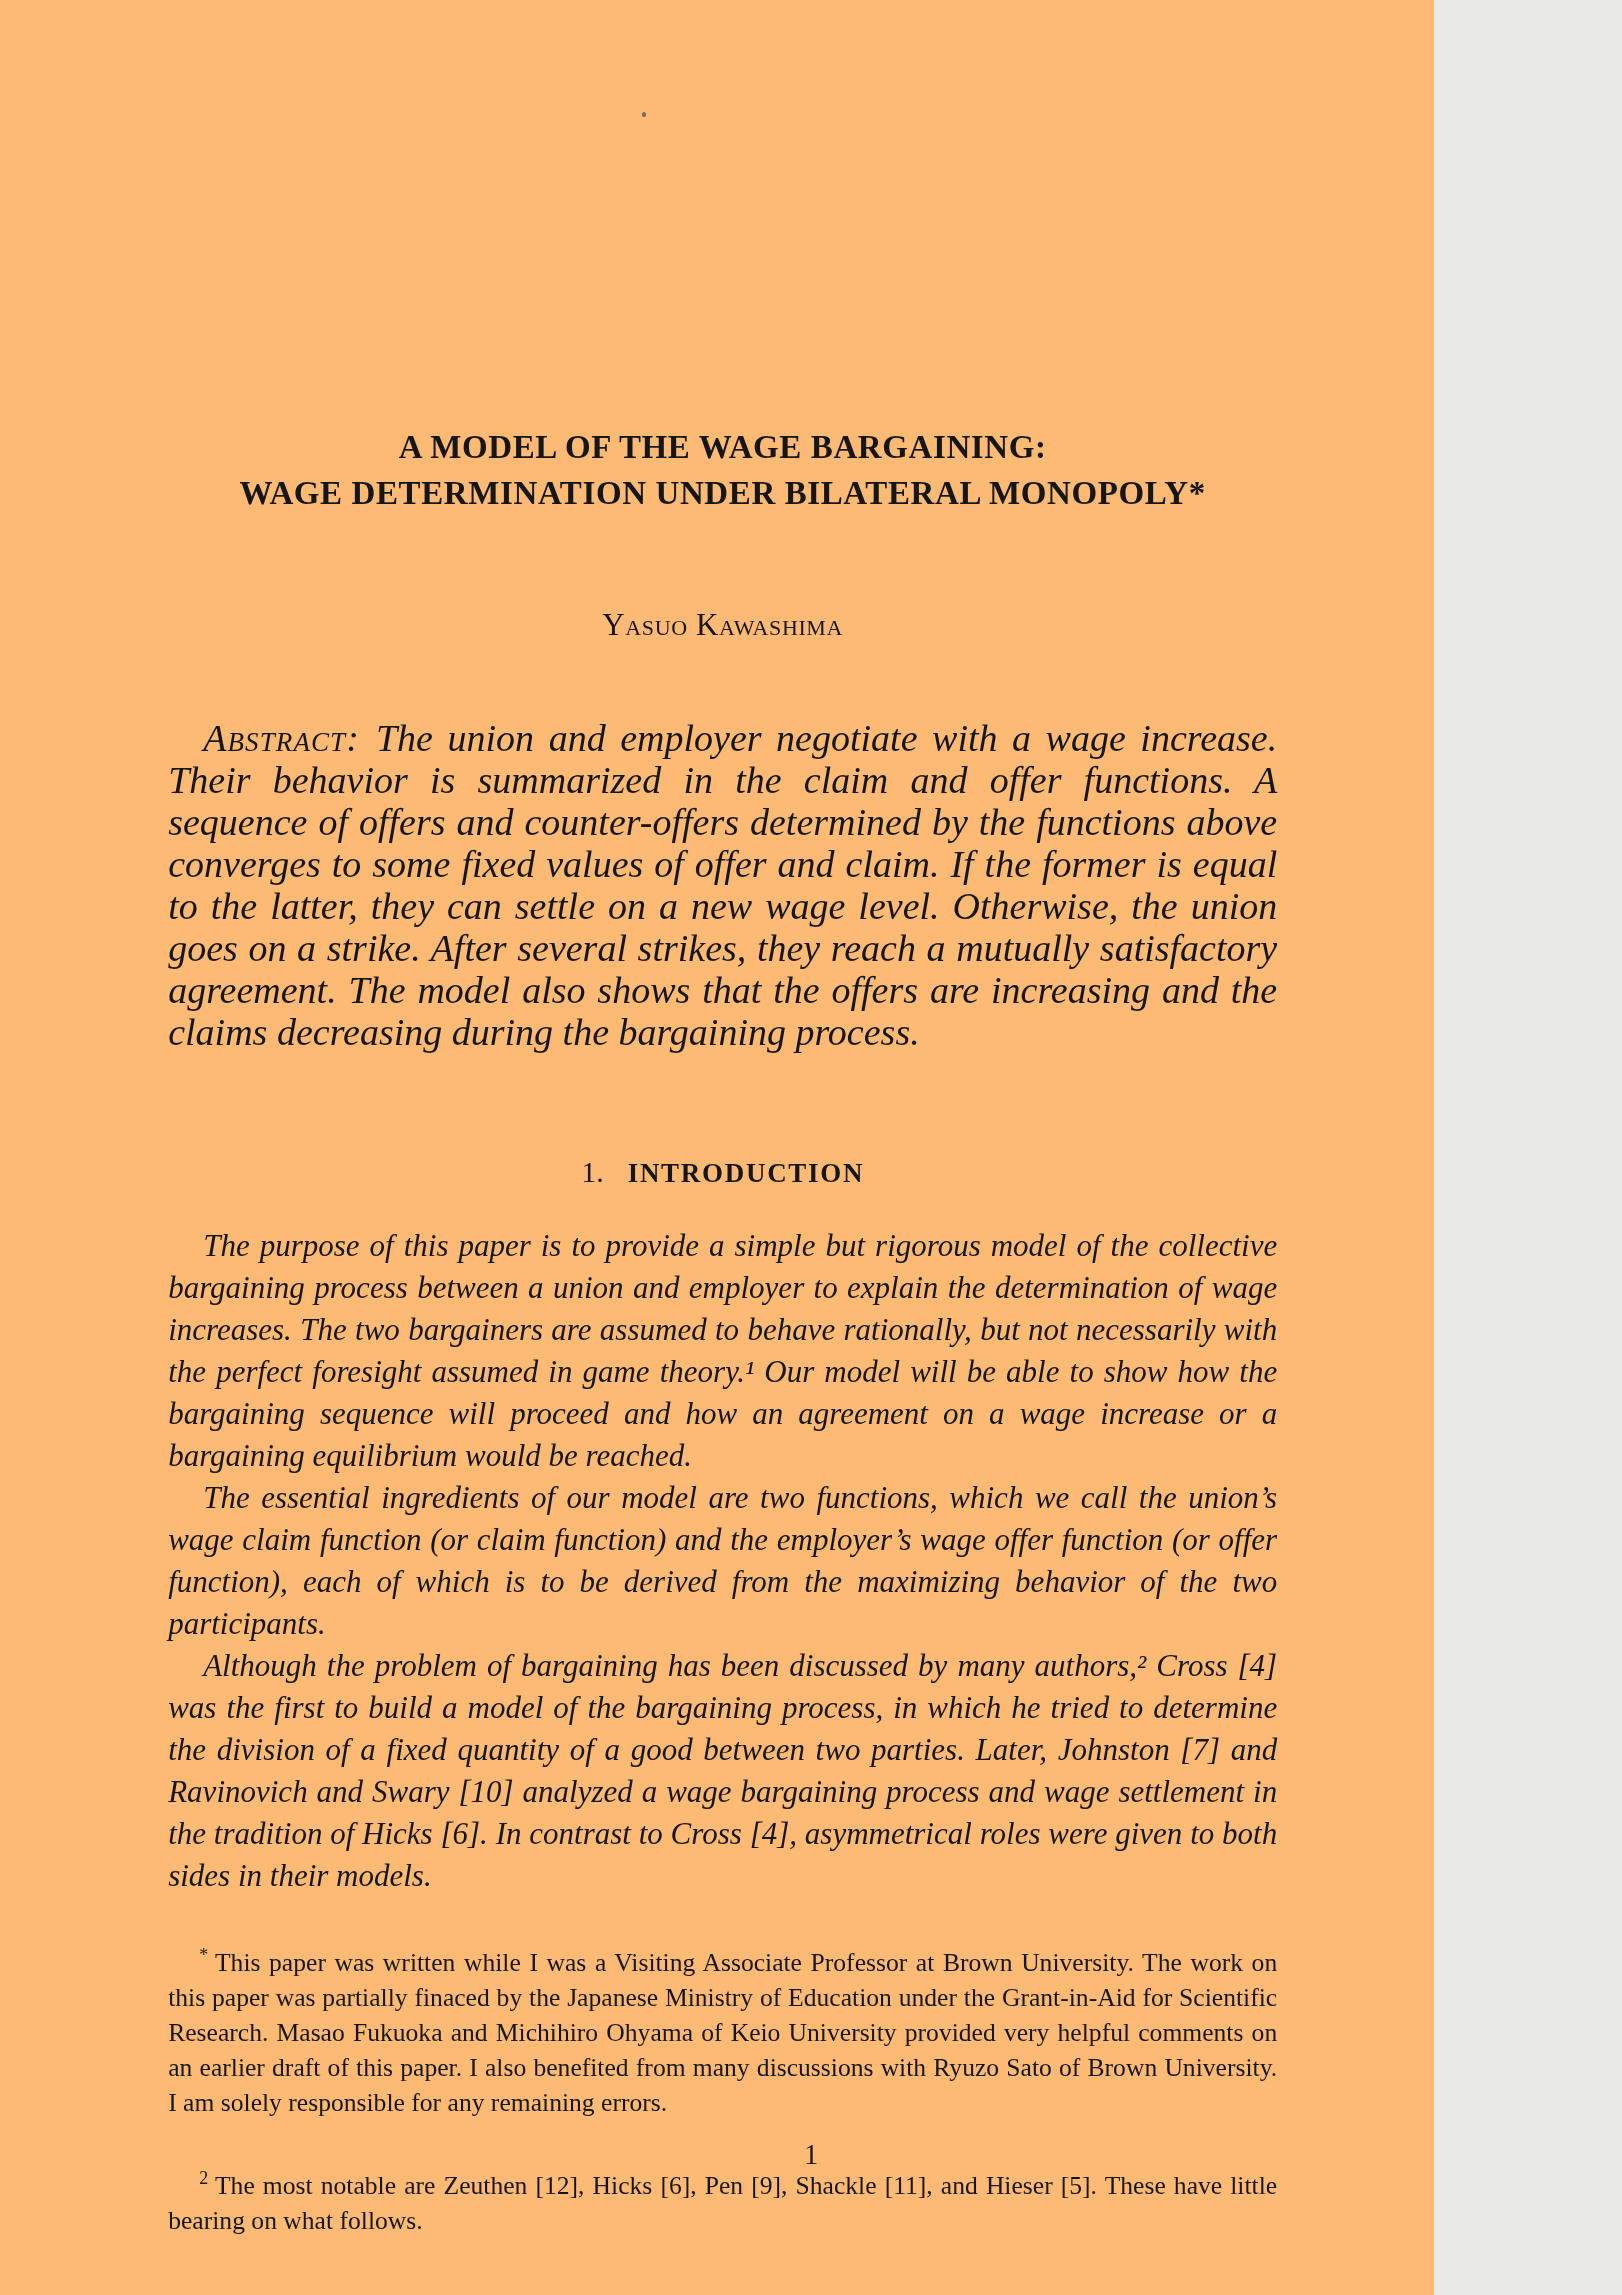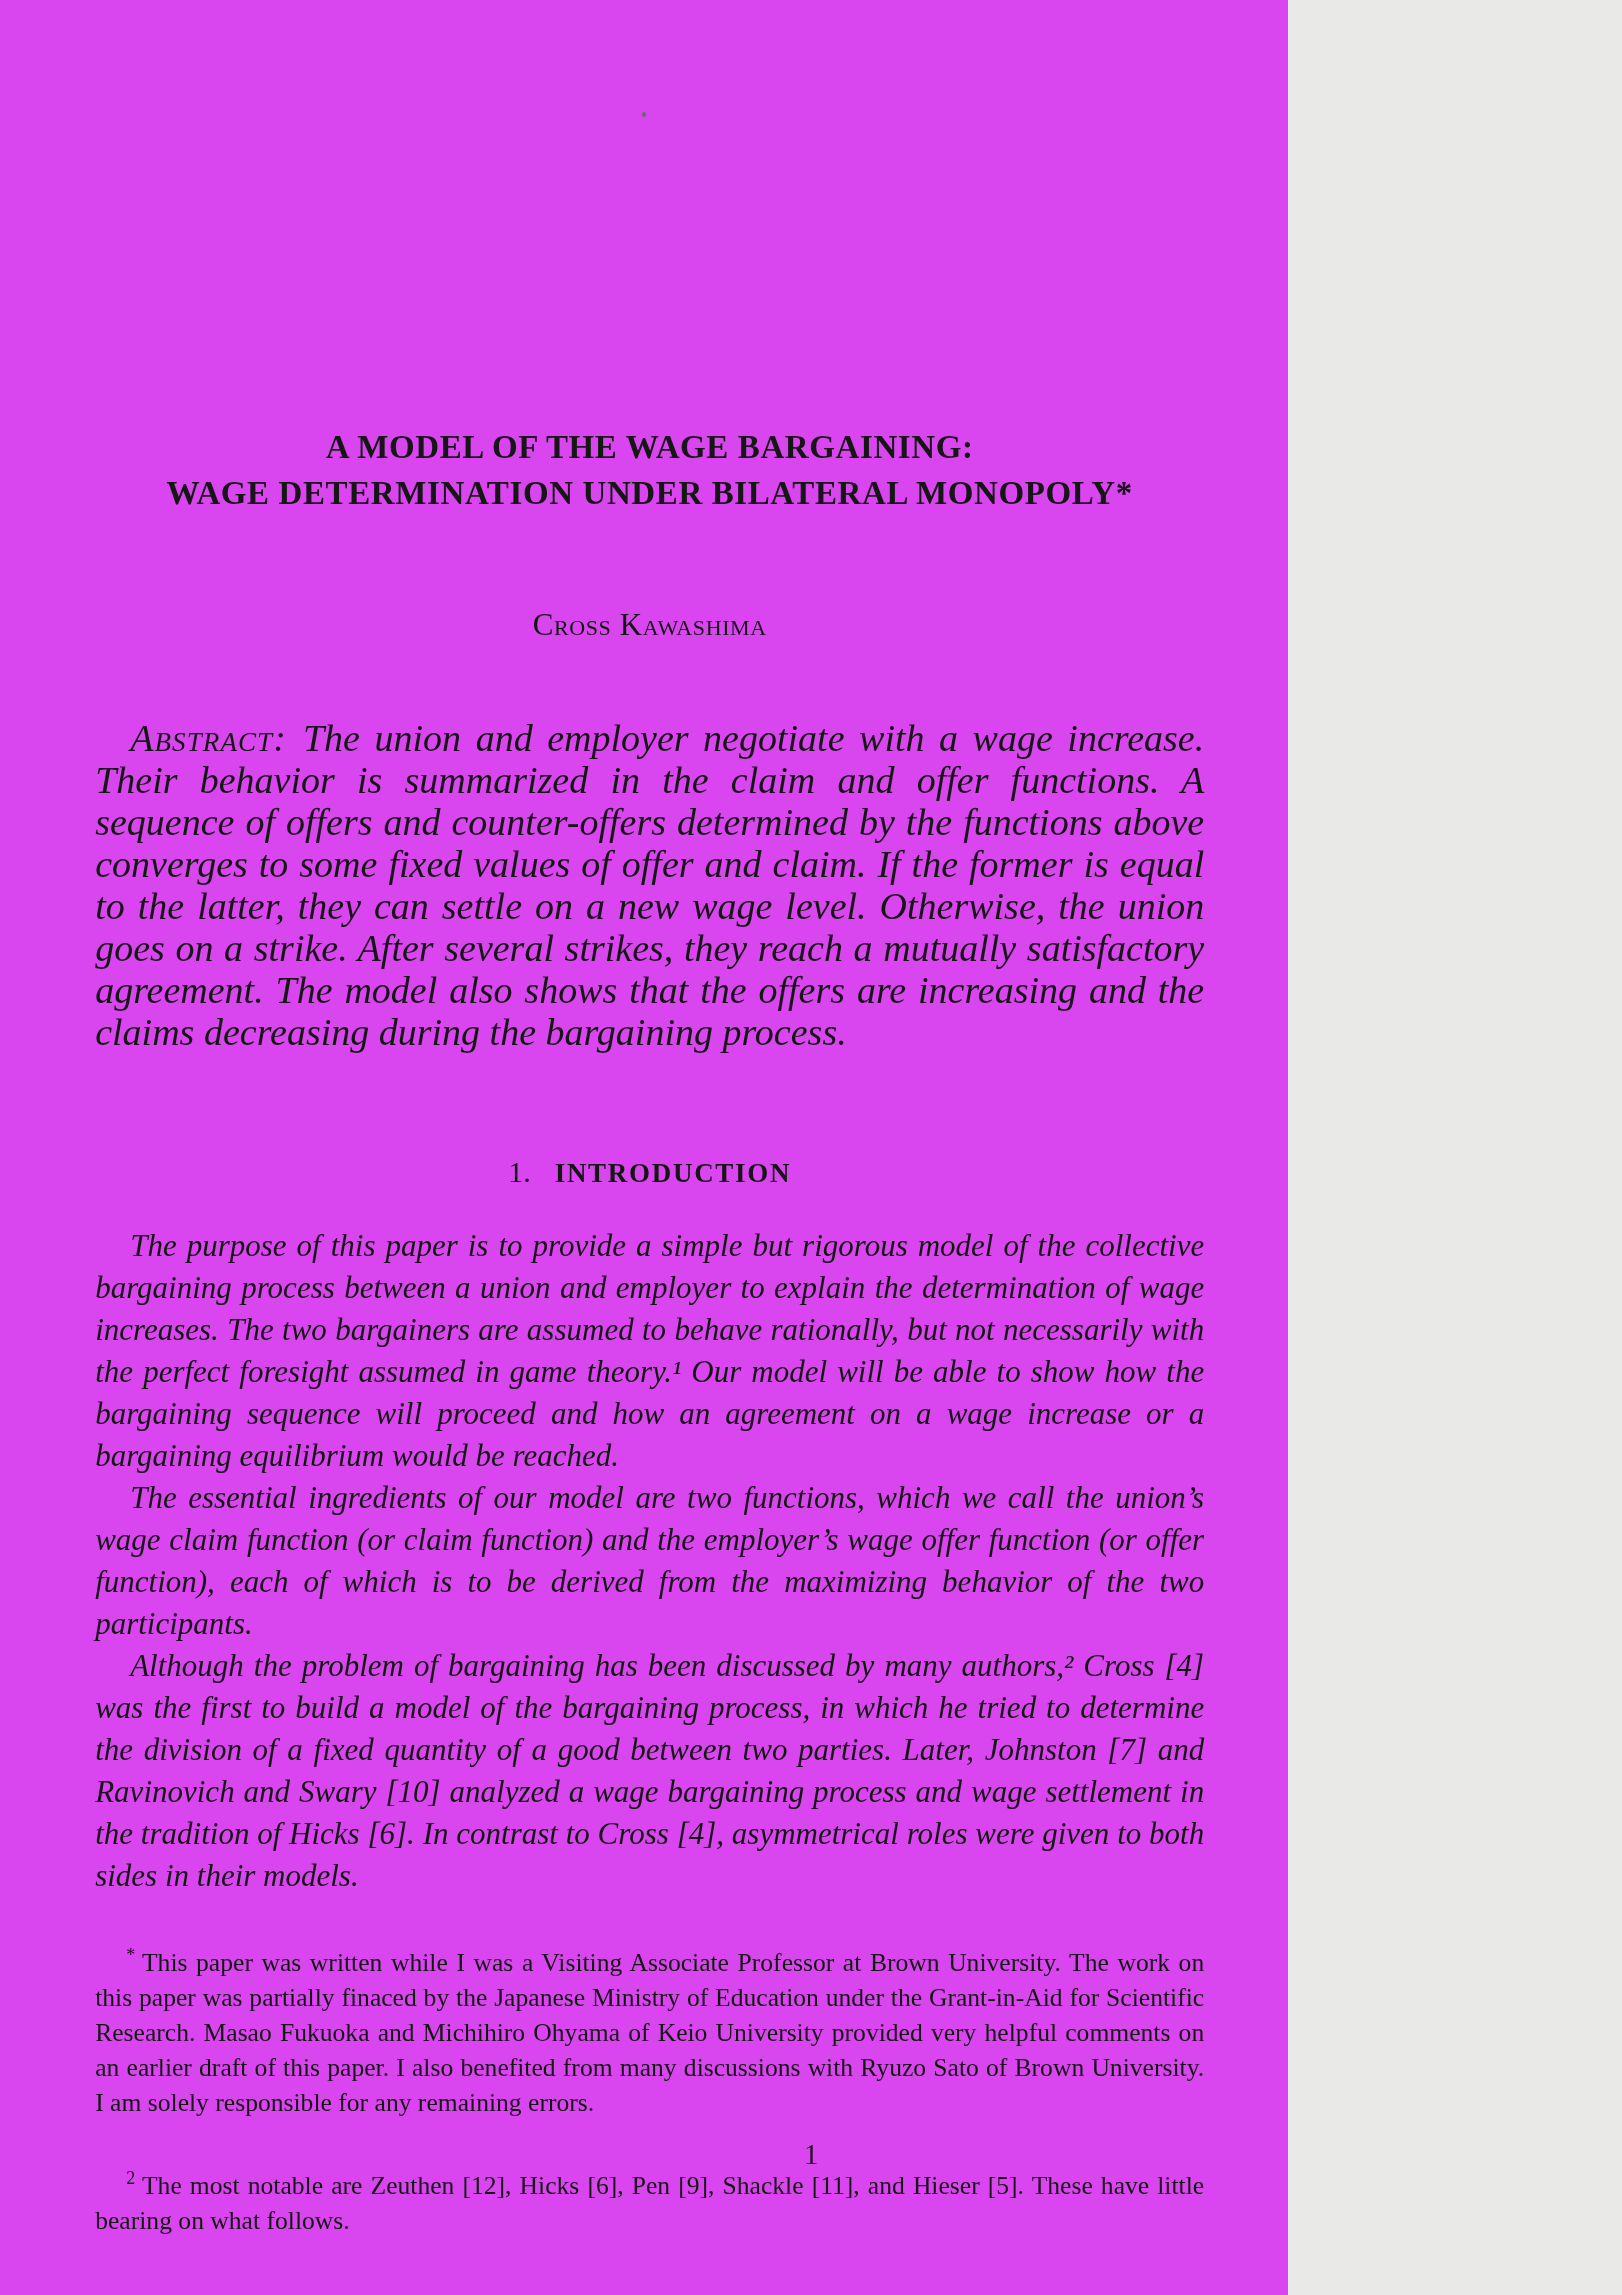--- a/index.html
+++ b/index.html
@@ -7,23 +7,23 @@
     padding: 0;
   }
   body {
     width: 1622px;
     height: 2295px;
     background: #e9e9e7;
     font-family: "Liberation Serif", "DejaVu Serif", serif;
   }
   .page {
     position: relative;
-    width: 1288px;
+    width: 1434px;
     height: 2295px;
-    background: #d946ef;
+    background: #fdba74;
     color: #161616;
     overflow: hidden;
   }
   .content {
     width: 1109px;
     margin: 0 auto;
     padding-top: 424px;
     position: relative;
     left: 5.7px;
   }
@@ -128,21 +128,21 @@
 
   <span class="scan-dot"></span>
 
   <div class="content">
 
     <h1 class="title">
       <span class="tline">A MODEL OF THE WAGE BARGAINING:</span>
       <span class="tline">WAGE DETERMINATION UNDER BILATERAL MONOPOLY*</span>
     </h1>
 
-    <div class="author sc">Cross Kawashima</div>
+    <div class="author sc">Yasuo Kawashima</div>
 
     <p class="abstract"><span class="sc abstract-label">Abstract:</span><span>The union and employer negotiate with a wage increase. Their behavior is summarized in the claim and offer functions. A sequence of offers and counter-offers determined by the functions above converges to some fixed values of offer and claim. If the former is equal to the latter, they can settle on a new wage level. Otherwise, the union goes on a strike. After several strikes, they reach a mutually satisfactory agreement. The model also shows that the offers are increasing and the claims decreasing during the bargaining process.</span></p>
 
     <h2 class="section-heading">
       <span class="section-number">1.</span><span class="section-title">INTRODUCTION</span>
     </h2>
 
     <div class="body-copy">
       <p class="body-para">The purpose of this paper is to provide a simple but rigorous model of the collective bargaining process between a union and employer to explain the determination of wage increases. The two bargainers are assumed to behave rationally, but not necessarily with the perfect foresight assumed in game theory.¹ Our model will be able to show how the bargaining sequence will proceed and how an agreement on a wage increase or a bargaining equilibrium would be reached.</p>
       <p class="body-para">The essential ingredients of our model are two functions, which we call the union’s wage claim function (or claim function) and the employer’s wage offer function (or offer function), each of which is to be derived from the maximizing behavior of the two participants.</p>

